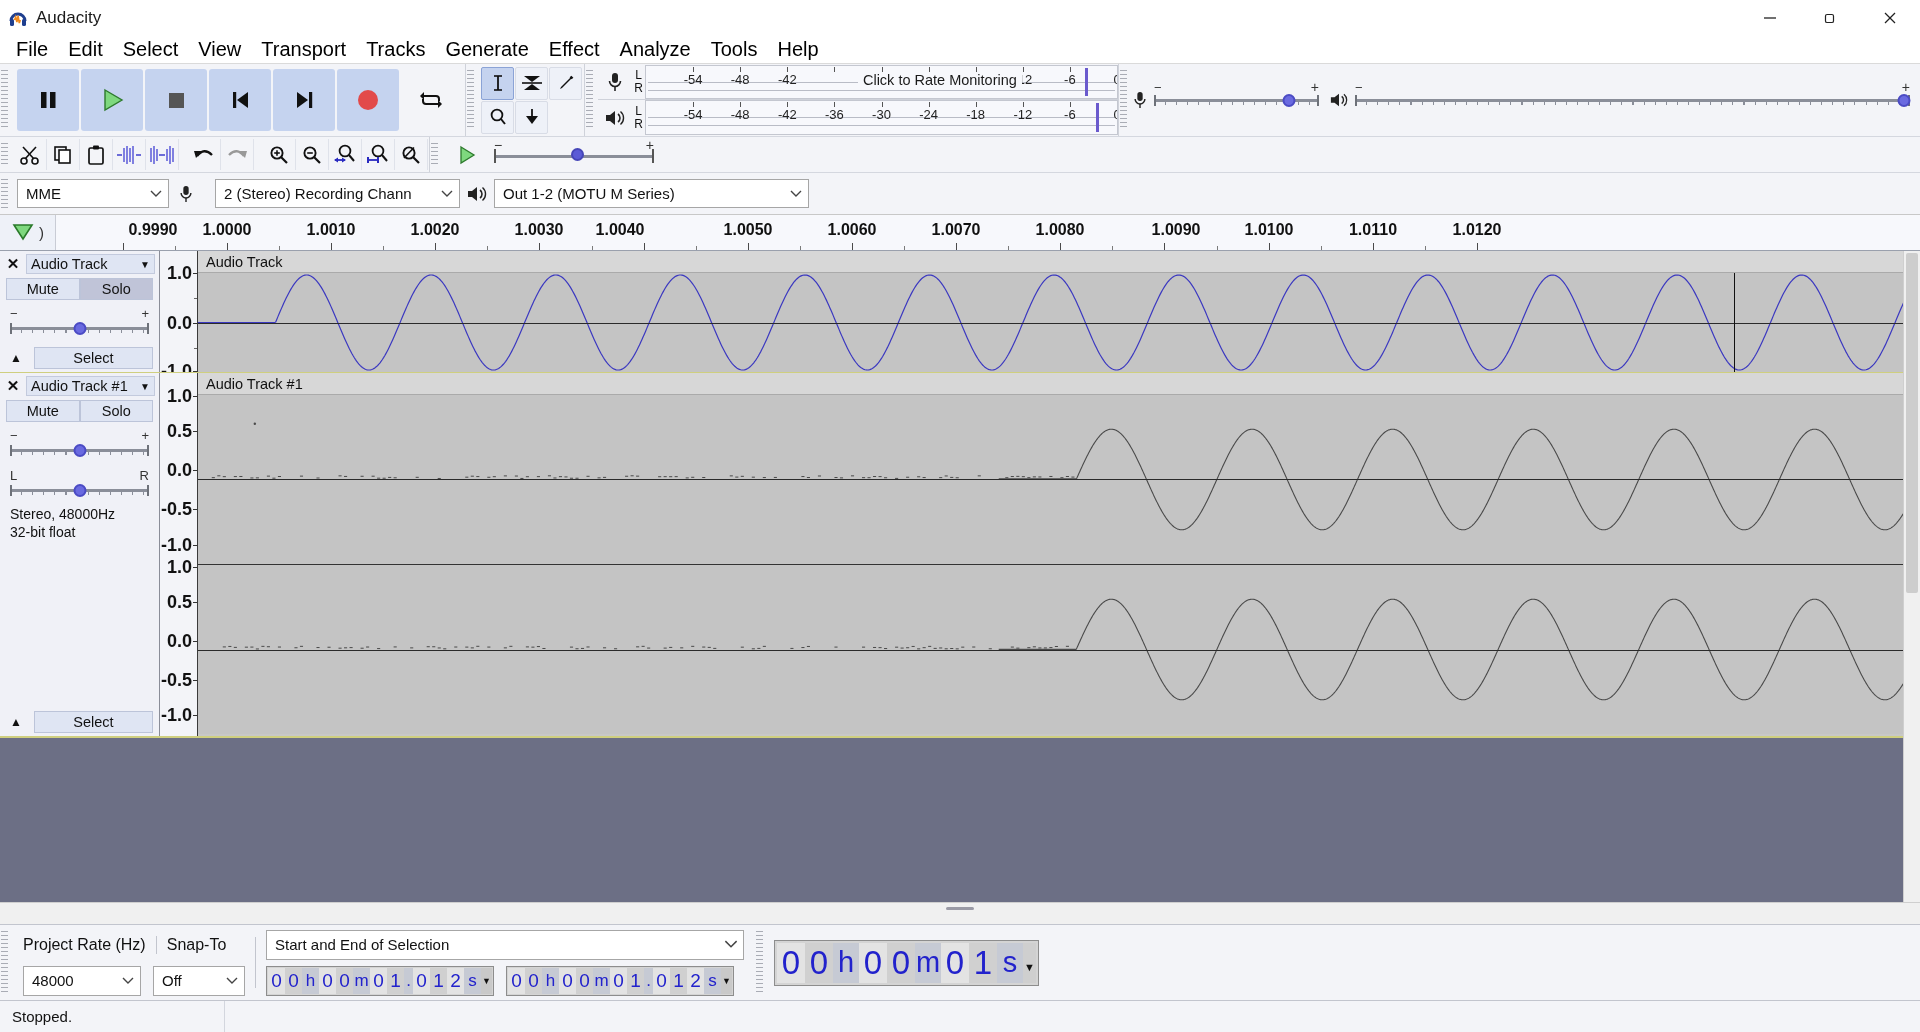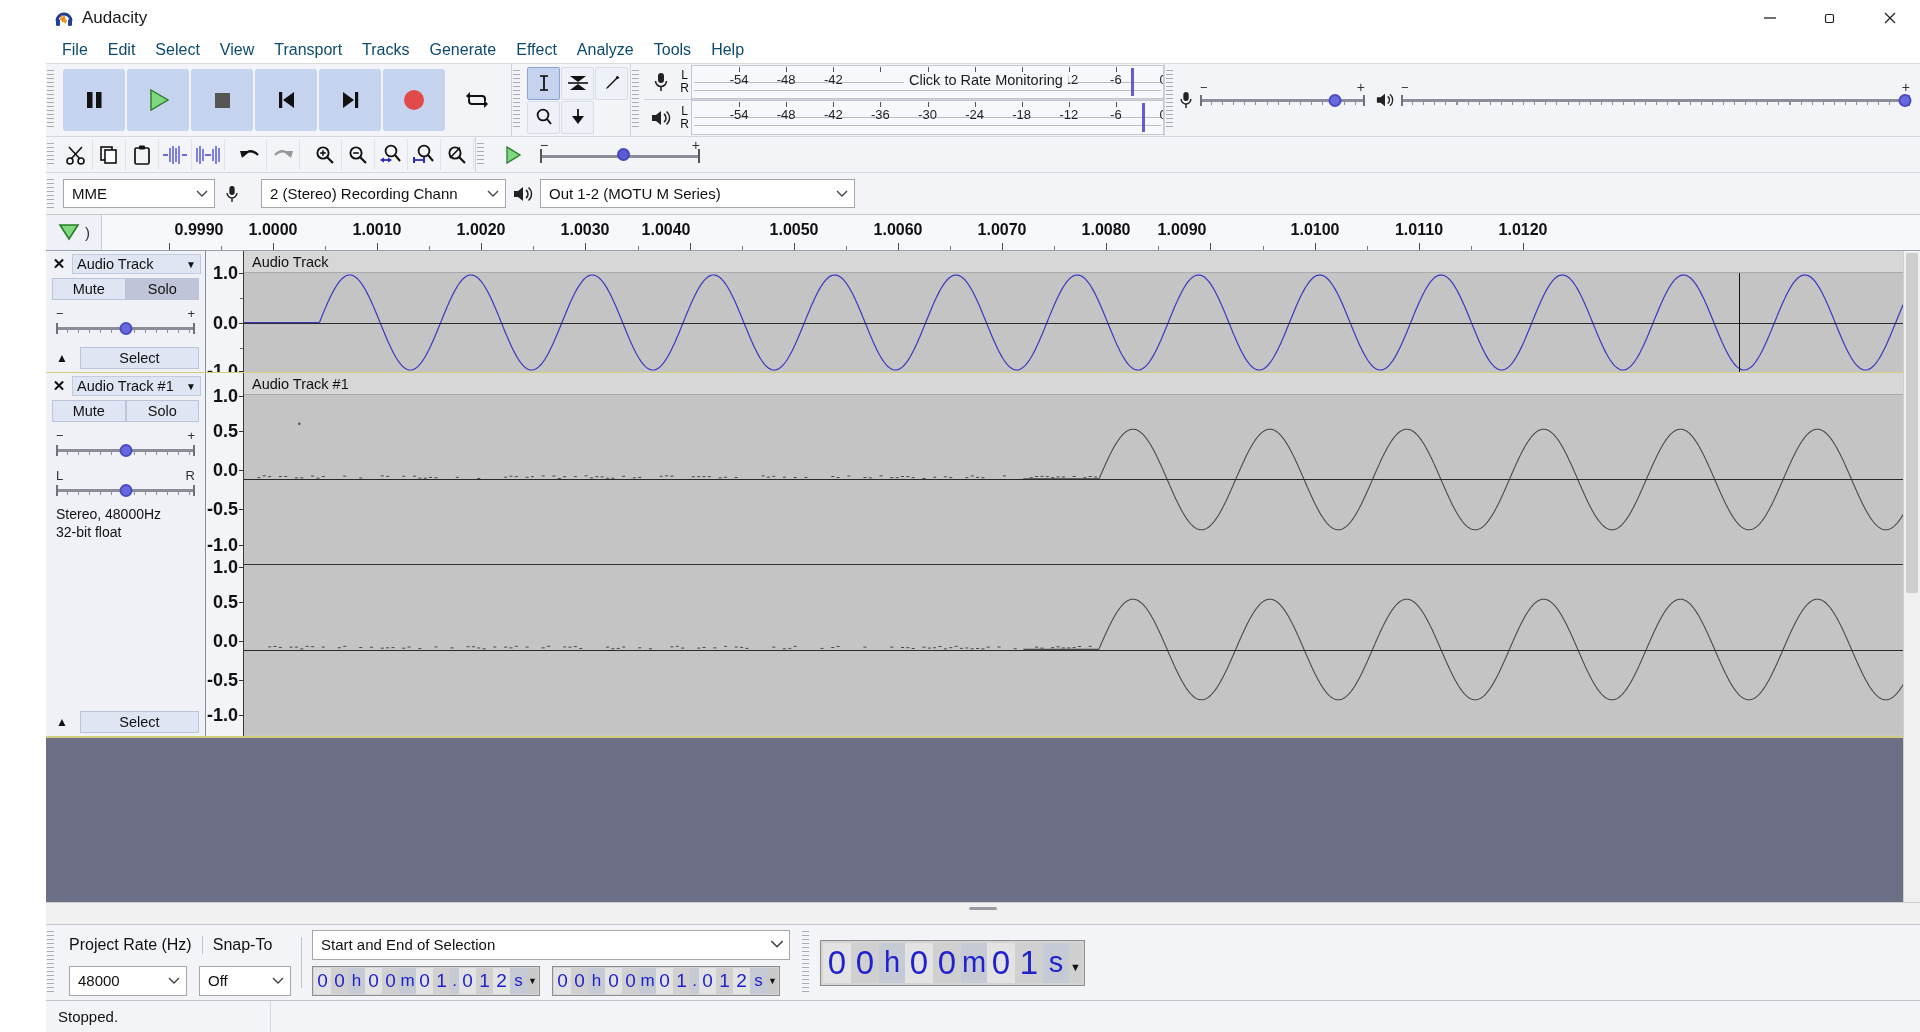--- a/index.html
+++ b/index.html
@@ -8,21 +8,21 @@
     width: 1920px; height: 1032px;
     overflow: hidden;
     font-family: "Liberation Sans", sans-serif;
     background: #f0f0f0;
     -webkit-font-smoothing: antialiased;
   }
   #app {
     width: 1920px; height: 1032px;
     position: relative;
     background: #ffffff;
-    display: flex; flex-direction: column; padding-left: 46px;
+    display: flex; flex-direction: column;
   }
 
   
   .titlebar {
     height: 36px; min-height: 36px;
     background: #ffffff;
     display: flex; align-items: center;
     position: relative;
   }
   .title-left { display: flex; align-items: center; padding-left: 8px; gap: 8px; }
@@ -45,21 +45,21 @@
   
   .menubar {
     height: 28px; min-height: 28px;
     background: #ffffff;
     display: flex; align-items: center;
     padding-left: 6px;
     border-bottom: 1px solid #dadada;
   }
   .menu-item {
     padding: 3px 10px;
-    font-size: 16px; color: #0c4a6e;
+    font-size: 20px; color: #000000;
     white-space: nowrap;
   }
 
   
   .toolbars {
     background: #f3f4f8;
     border-bottom: 1px solid #c8c8c8;
   }
   .tb-row { display: flex; align-items: stretch; }
   .tb-panel {
@@ -897,21 +897,21 @@
         <div class="r-tick minor" style="left: 744px;"></div>
         <div class="r-lbl" style="left: 796px;">1.0060</div>
         <div class="r-tick" style="left: 796px;"></div>
         <div class="r-tick minor" style="left: 848px;"></div>
         <div class="r-lbl" style="left: 900px;">1.0070</div>
         <div class="r-tick" style="left: 900px;"></div>
         <div class="r-tick minor" style="left: 952px;"></div>
         <div class="r-lbl" style="left: 1004px;">1.0080</div>
         <div class="r-tick" style="left: 1004px;"></div>
         <div class="r-tick minor" style="left: 1056px;"></div>
-        <div class="r-lbl" style="left: 1080px;">1.0090</div>
+        <div class="r-lbl" style="left: 1120px;">1.0090</div>
         <div class="r-tick" style="left: 1108px;"></div>
         <div class="r-tick minor" style="left: 1160.5px;"></div>
         <div class="r-lbl" style="left: 1213px;">1.0100</div>
         <div class="r-tick" style="left: 1213px;"></div>
         <div class="r-tick minor" style="left: 1265px;"></div>
         <div class="r-lbl" style="left: 1317px;">1.0110</div>
         <div class="r-tick" style="left: 1317px;"></div>
         <div class="r-tick minor" style="left: 1369px;"></div>
         <div class="r-lbl" style="left: 1421px;">1.0120</div>
         <div class="r-tick" style="left: 1421px;"></div>

